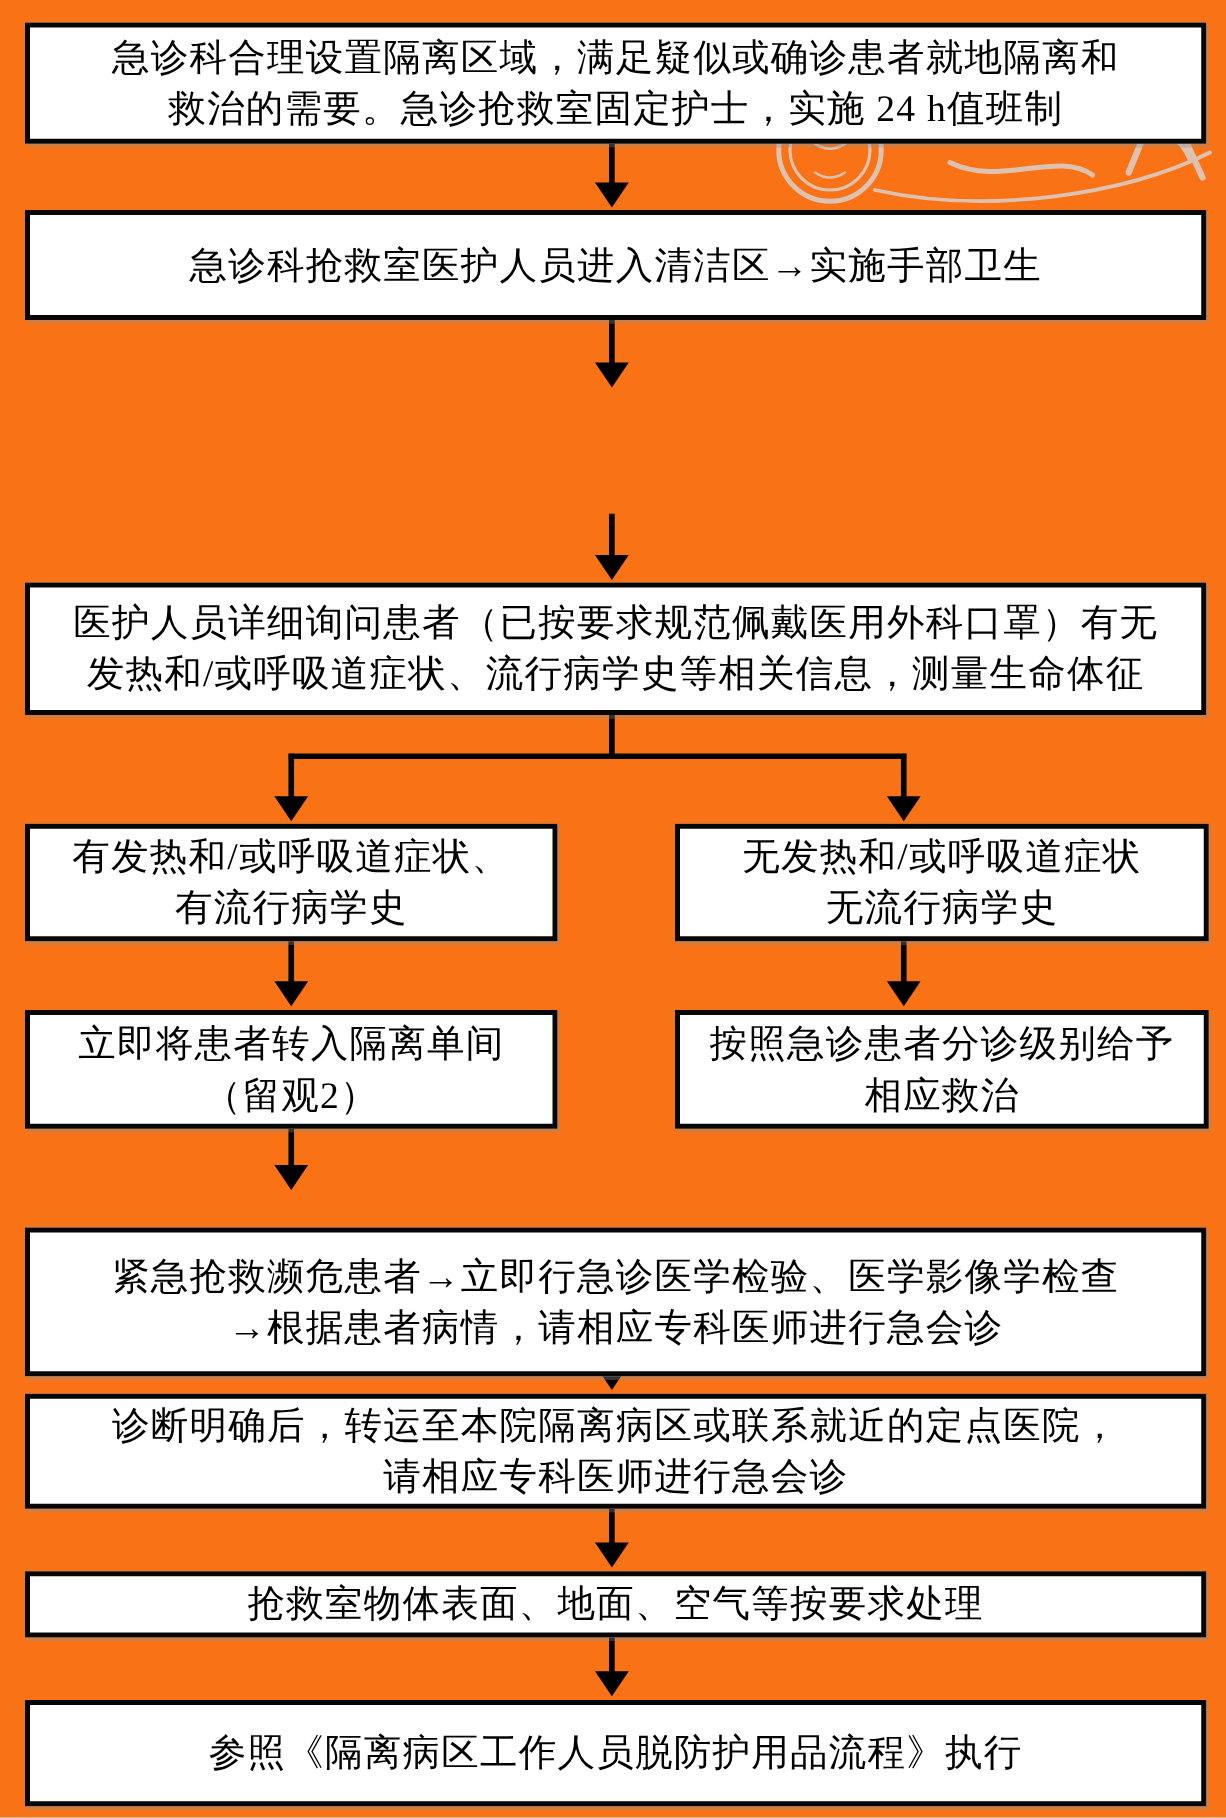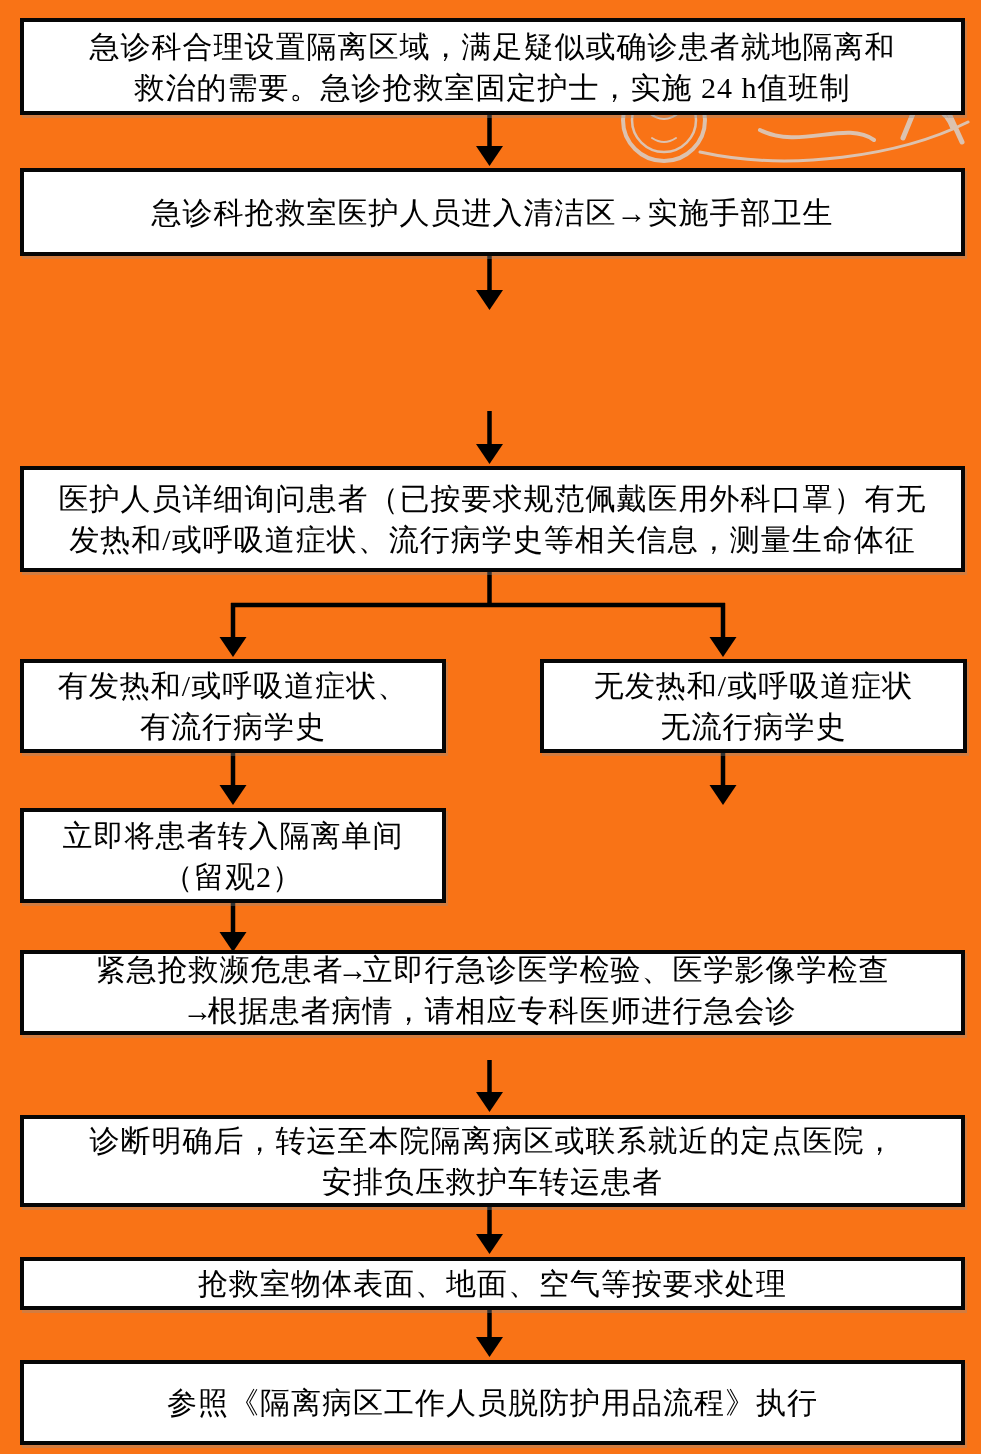--- a/index.html
+++ b/index.html
@@ -138,29 +138,33 @@
   <div class="node" style="left:540px;top:659px;width:427px;height:94px;justify-content:center;">
     <div class="ln">无发热和/或呼吸道症状</div>
     <div class="ln">无流行病学史</div>
   </div>
 
   <div class="node" style="left:20px;top:808px;width:426px;height:95px;">
     <div class="ln">立即将患者转入隔离单间</div>
     <div class="ln">（留观2）</div>
   </div>
 
+  <div class="node" style="left:540px;top:808px;width:427px;height:95px;">
+    <div class="ln">按照急诊患者分诊级别给予</div>
+    <div class="ln">相应救治</div>
+  </div>
 
-  <div class="node" style="left:20px;top:950px;width:945px;height:85px;font-family:Liberation Mono, monospace;">
+  <div class="node" style="left:20px;top:982px;width:945px;height:119px;">
     <div class="ln">紧急抢救濒危患者→立即行急诊医学检验、医学影像学检查</div>
     <div class="ln">→根据患者病情，请相应专科医师进行急会诊</div>
   </div>
 
   <div class="node" style="left:20px;top:1115px;width:945px;height:92px;">
     <div class="ln">诊断明确后，转运至本院隔离病区或联系就近的定点医院，</div>
-    <div class="ln">安排负压救护车转运患者</div>
+    <div class="ln">请相应专科医师进行急会诊</div>
   </div>
 
   <div class="node" style="left:20px;top:1257px;width:945px;height:53px;">
     <div class="ln">抢救室物体表面、地面、空气等按要求处理</div>
   </div>
 
   <div class="node" style="left:20px;top:1360px;width:945px;height:85px;">
     <div class="ln">参照《隔离病区工作人员脱防护用品流程》执行</div>
   </div>
 

